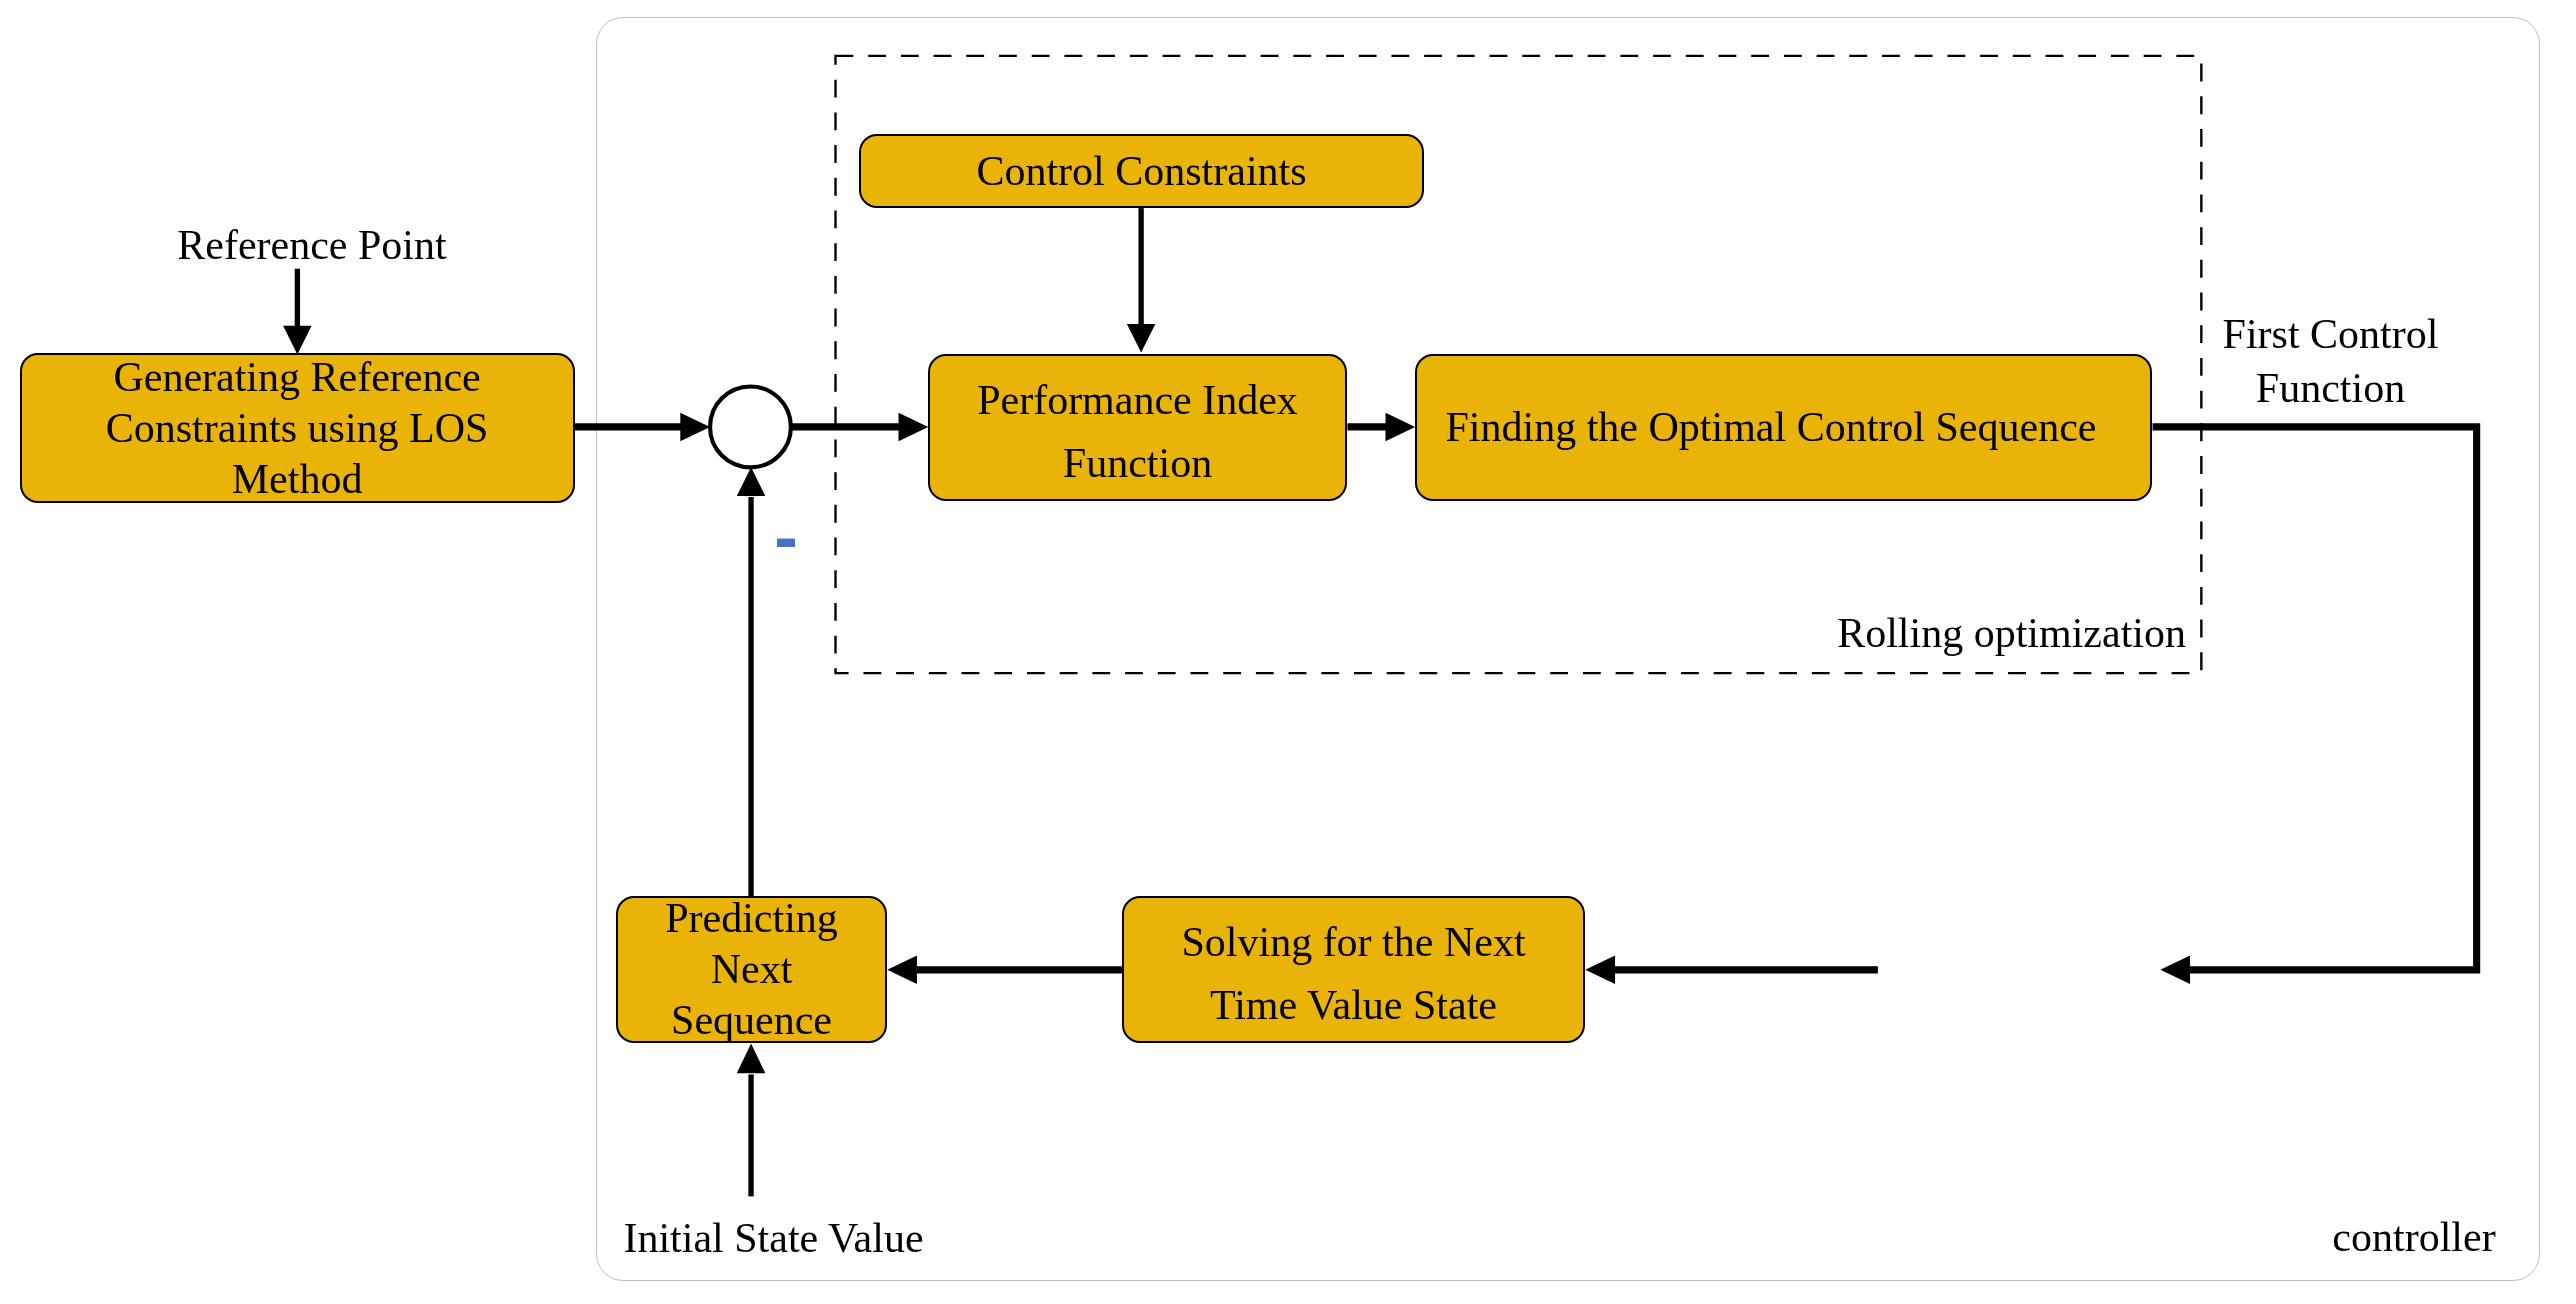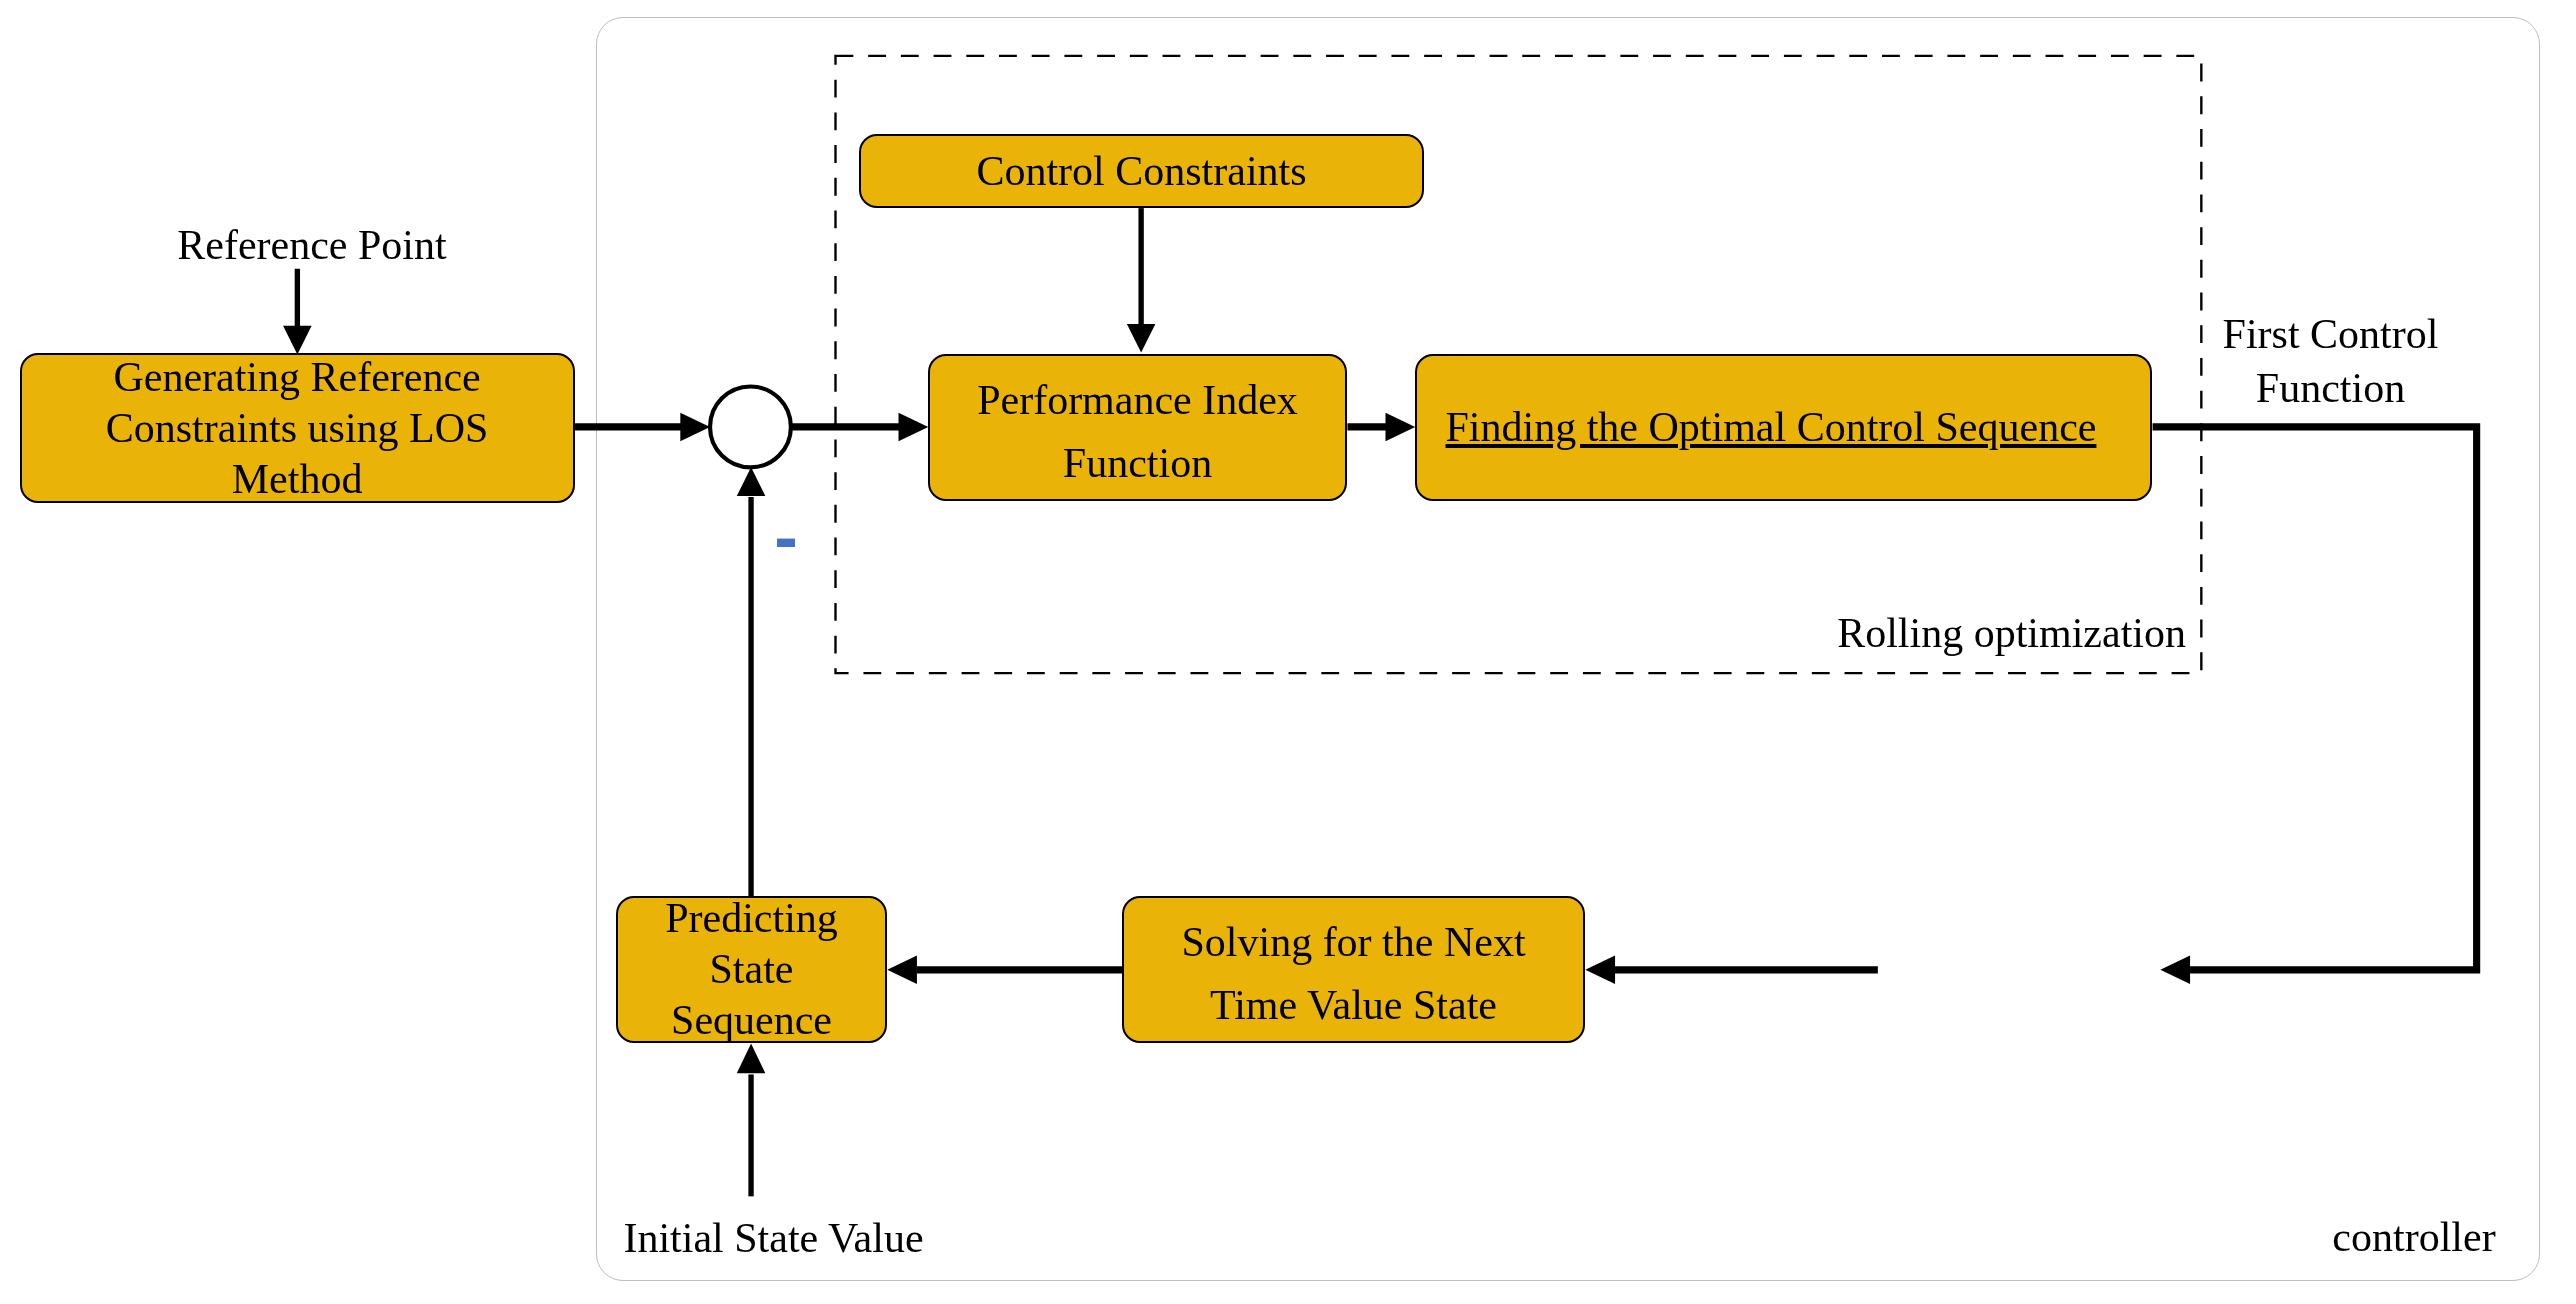--- a/index.html
+++ b/index.html
@@ -49,21 +49,21 @@
     z-index: 3;
     font-size: 42px;
   }
   .bline {
     white-space: nowrap;
     line-height: 51px;
     text-align: center;
   }
   .box.two-line .bline { line-height: 55px; margin-top: 8px; }
   .box.left-align { align-items: flex-start; padding-left: 28.5px; }
-  .box.left-align .bline { text-align: left; line-height: 55px; text-decoration: underline; }
+  .box.left-align .bline { text-align: left; line-height: 55px; }
 
   #box-generating   { left: 19.6px;   top: 353px;  width: 555px;  height: 150px; }
   #box-constraints  { left: 859px; top: 134px;  width: 565px;  height: 74px; }
   #box-performance  { left: 928px; top: 354px;  width: 419px;  height: 147px; }
   #box-finding      { left: 1415px; top: 354px;  width: 737px; height: 147px; }
   #box-predicting   { left: 616px; top: 896px; width: 271px;  height: 147px; }
   #box-solving      { left: 1122px; top: 896px; width: 463px;  height: 147px; }
   #box-usv          { left: 1878px; top: 896px; width: 282px;  height: 147px; }
 
   
@@ -173,21 +173,21 @@
     <div class="bline">Performance Index</div>
     <div class="bline">Function</div>
   </div>
 
   <div class="box left-align" id="box-finding">
     <div class="bline">Finding the Optimal Control Sequence</div>
   </div>
 
   <div class="box" id="box-predicting">
     <div class="bline">Predicting</div>
-    <div class="bline">State</div>
+    <div class="bline">Next</div>
     <div class="bline">Sequence</div>
   </div>
 
   <div class="box two-line" id="box-solving">
     <div class="bline">Solving for the Next</div>
     <div class="bline">Time Value State</div>
   </div>
 
 
   <div class="flabel" id="label-reference">Reference Point</div>

